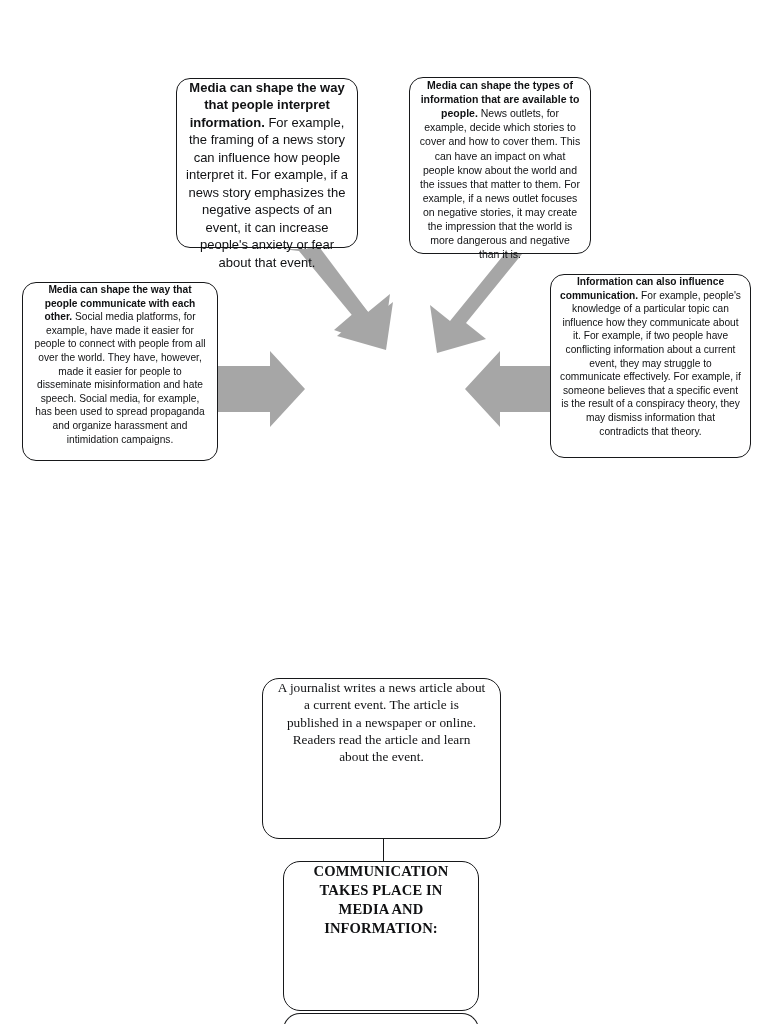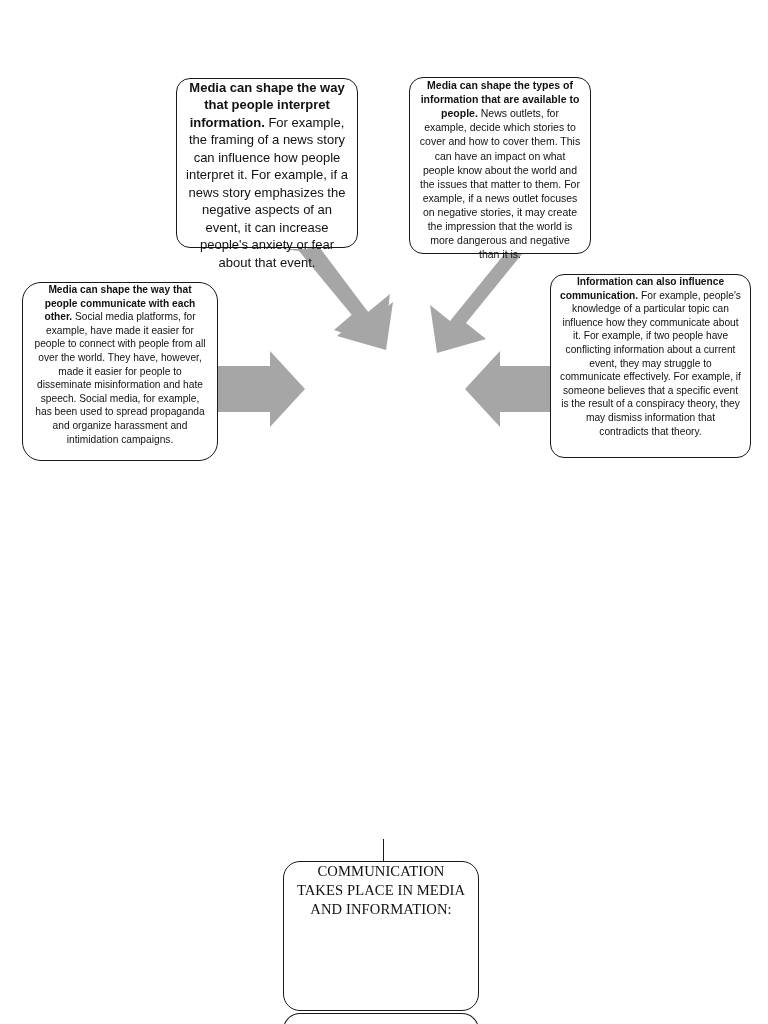--- a/index.html
+++ b/index.html
@@ -66,21 +66,21 @@
   
   #box-types {
     left: 409px; top: 77px;
     width: 182px; height: 177px;
   }
   #box-types .txt { font-size: 10.5px; }
 
   
   #box-communicate {
     left: 22px;  top: 282px;
-    width: 196px; height: 179px; border-radius: 19px;
+    width: 196px; height: 179px;
   }
   #box-communicate .txt { font-size: 10.2px; line-height: 1.335; }
 
   
   #box-information {
     left: 550px; top: 274px;
     width: 201px; height: 184px;
   }
   #box-information .txt { font-size: 10.2px; line-height: 1.335; }
 
@@ -122,21 +122,21 @@
     padding: 0 14px;
   }
 
   #box-headline {
     left: 283px; top: 861px;
     width: 196px; height: 150px;
     border-radius: 17px;
   }
   #box-headline .txt {
     font-family: "Liberation Serif", serif;
-    font-weight: normal;
+    font-weight: bold;
     font-size: 14.6px;
     line-height: 1.30;
     letter-spacing: 0.1px;
     padding: 0 10px;
   }
 
   
   #box-partial {
     left: 283px; top: 1013px;
     width: 196px; height: 60px;
@@ -191,20 +191,23 @@
 
   <div class="node" id="box-communicate">
     <span class="txt"><span class="lead">Media can shape the way that people communicate with each other.</span><span> Social media platforms, for example, have made it easier for people to connect with people from all over the world. They have, however, made it easier for people to disseminate misinformation and hate speech. Social media, for example, has been used to spread propaganda and organize harassment and intimidation campaigns.</span></span>
   </div>
 
   <div class="node" id="box-information">
     <span class="txt"><span class="lead">Information can also influence communication.</span><span> For example, people's knowledge of a particular topic can influence how they communicate about it. For example, if two people have conflicting information about a current event, they may struggle to communicate effectively. For example, if someone believes that a specific event is the result of a conspiracy theory, they may dismiss information that contradicts that theory.</span></span>
   </div>
 
 
+  <div class="node" id="box-journalist">
+    <span class="txt">A journalist writes a news article about a current event. The article is published in a newspaper or online. Readers read the article and learn about the event.</span>
+  </div>
 
   <div class="connector" id="conn-journalist-headline"></div>
 
   <div class="node" id="box-headline">
     <span class="txt">COMMUNICATION TAKES PLACE IN MEDIA AND INFORMATION:</span>
   </div>
 
   <div class="node" id="box-partial"></div>
 
 </div>

